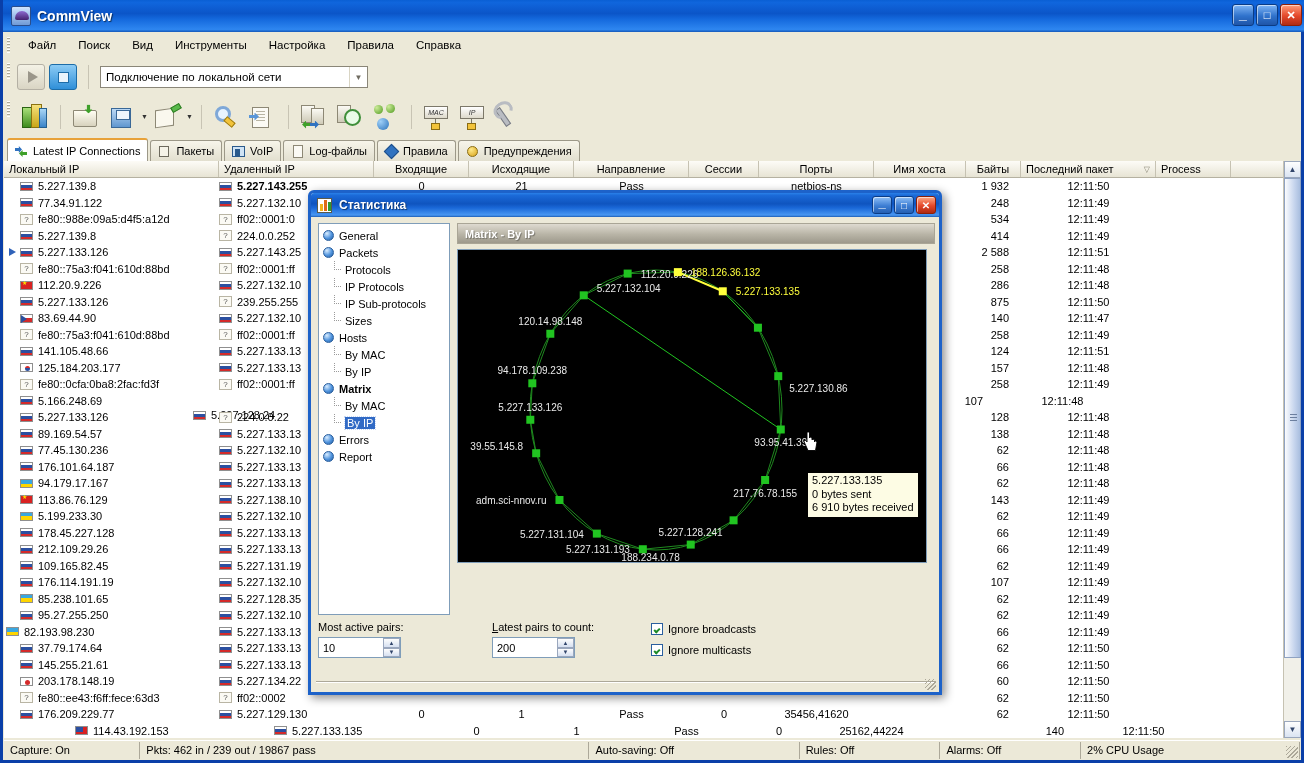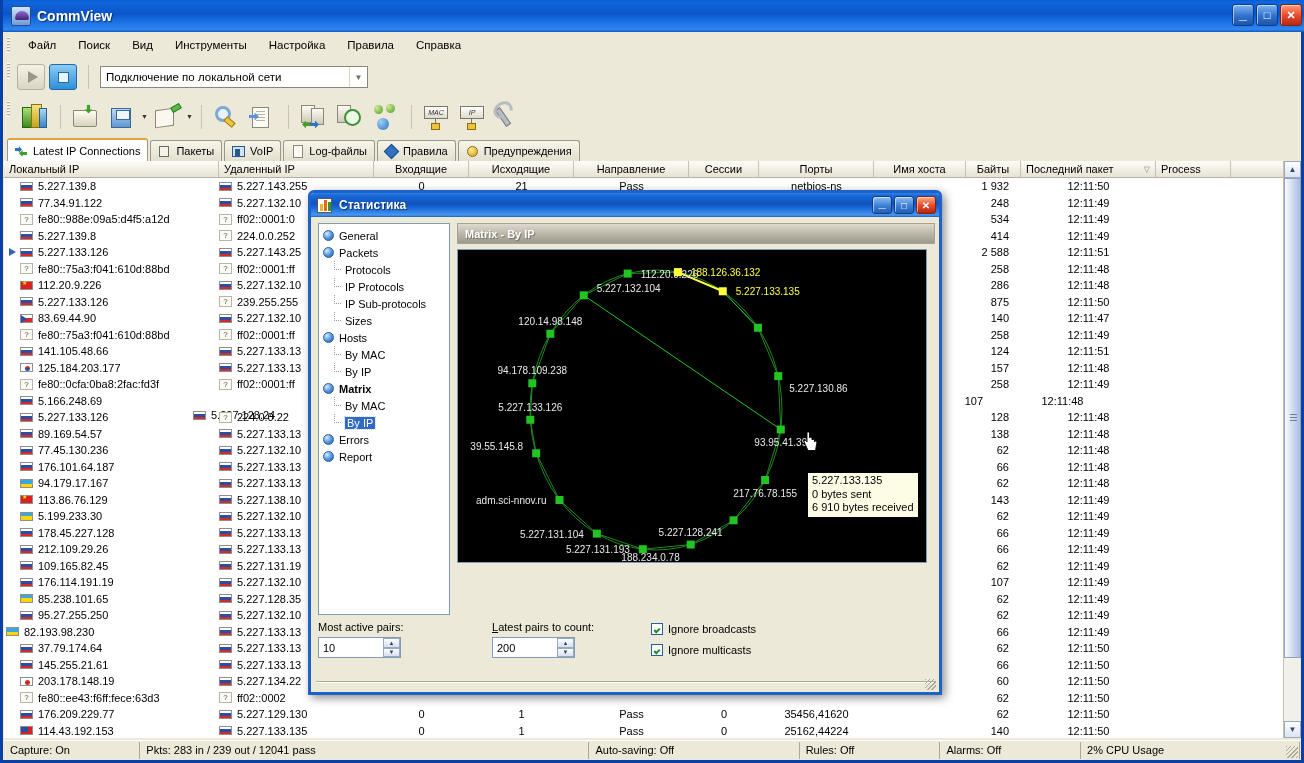--- a/index.html
+++ b/index.html
@@ -428,21 +428,21 @@
         <span>Process</span>
       </div>
     </div>
 
   <div id="list-body">
       <div class="row" style="position: relative;">
         <div class="cell " style="width: 215px; padding-left: 16px;">
           <span class="flag fl-ru"></span>
           <span>5.227.139.8</span>
         </div>
-        <div class="cell " style="width: 155px;">
+        <div class="cell " style="width: 155px; font-weight: bold;">
           <span class="flag fl-ru"></span>
           <span>5.227.143.255</span>
         </div>
         <div class="cell c" style="width: 95px;">
           <span>0</span>
         </div>
         <div class="cell c" style="width: 105px;">
           <span>21</span>
         </div>
         <div class="cell c" style="width: 115px;">
@@ -1645,21 +1645,21 @@
         <div class="cell r" style="width: 55px;">
           <span>62</span>
         </div>
         <div class="cell c" style="width: 135px;">
           <span>12:11:50</span>
         </div>
         <div class="cell " style="width: 75px;">
           <span></span>
         </div>
       </div>
-      <div class="row" style="position: relative;">
+      <div class="row" style="position: relative; justify-content: flex-end;">
         <div class="cell " style="width: 215px; padding-left: 16px;">
           <span class="flag fl-tw"></span>
           <span>114.43.192.153</span>
         </div>
         <div class="cell " style="width: 155px;">
           <span class="flag fl-ru"></span>
           <span>5.227.133.135</span>
         </div>
         <div class="cell c" style="width: 95px;">
           <span>0</span>
@@ -1694,21 +1694,21 @@
   <div id="list-vsb">
     <div class="sb-btn">▲</div>
     <div class="thumb">
         <div class="grip"></div>
       </div>
     <div class="sb-btn btm">▼</div>
   </div>
 
   <div id="statusbar">
       <div class="sp" style="width: 155px;">Capture: On</div>
-      <div class="sp" style="width: 515px;">Pkts: 283 in / 239 out / 12041 pass</div>
+      <div class="sp" style="width: 515px;">Pkts: 462 in / 239 out / 19867 pass</div>
       <div class="sp" style="width: 240px;">Auto-saving: Off</div>
       <div class="sp" style="width: 160px;">Rules: Off</div>
       <div class="sp" style="width: 160px;">Alarms: Off</div>
       <div class="sp" style="width: 250px;">2% CPU Usage</div>
     </div>
   <div class="grip-c"></div>
 
   <div id="stats-dialog">
     <div id="stats-title">
       <div class="stat-logo">

